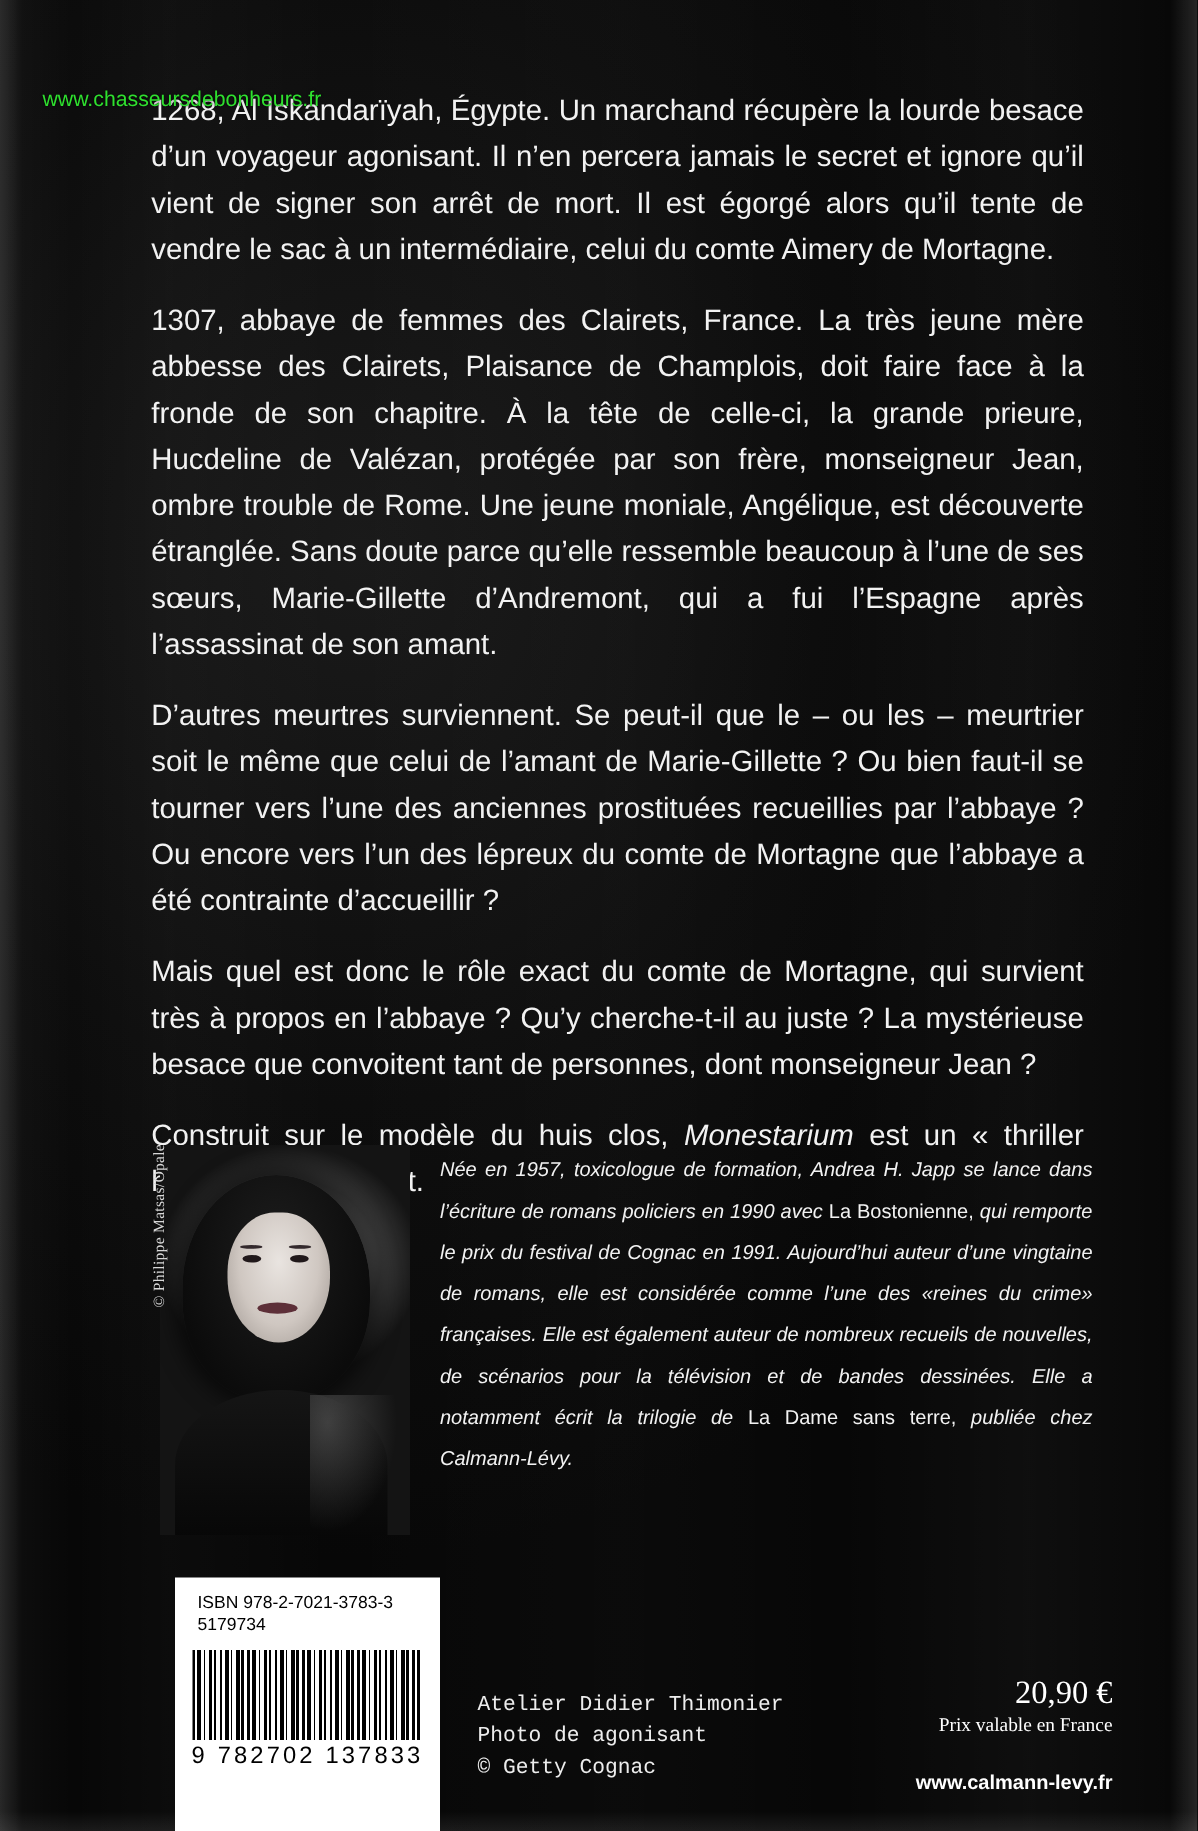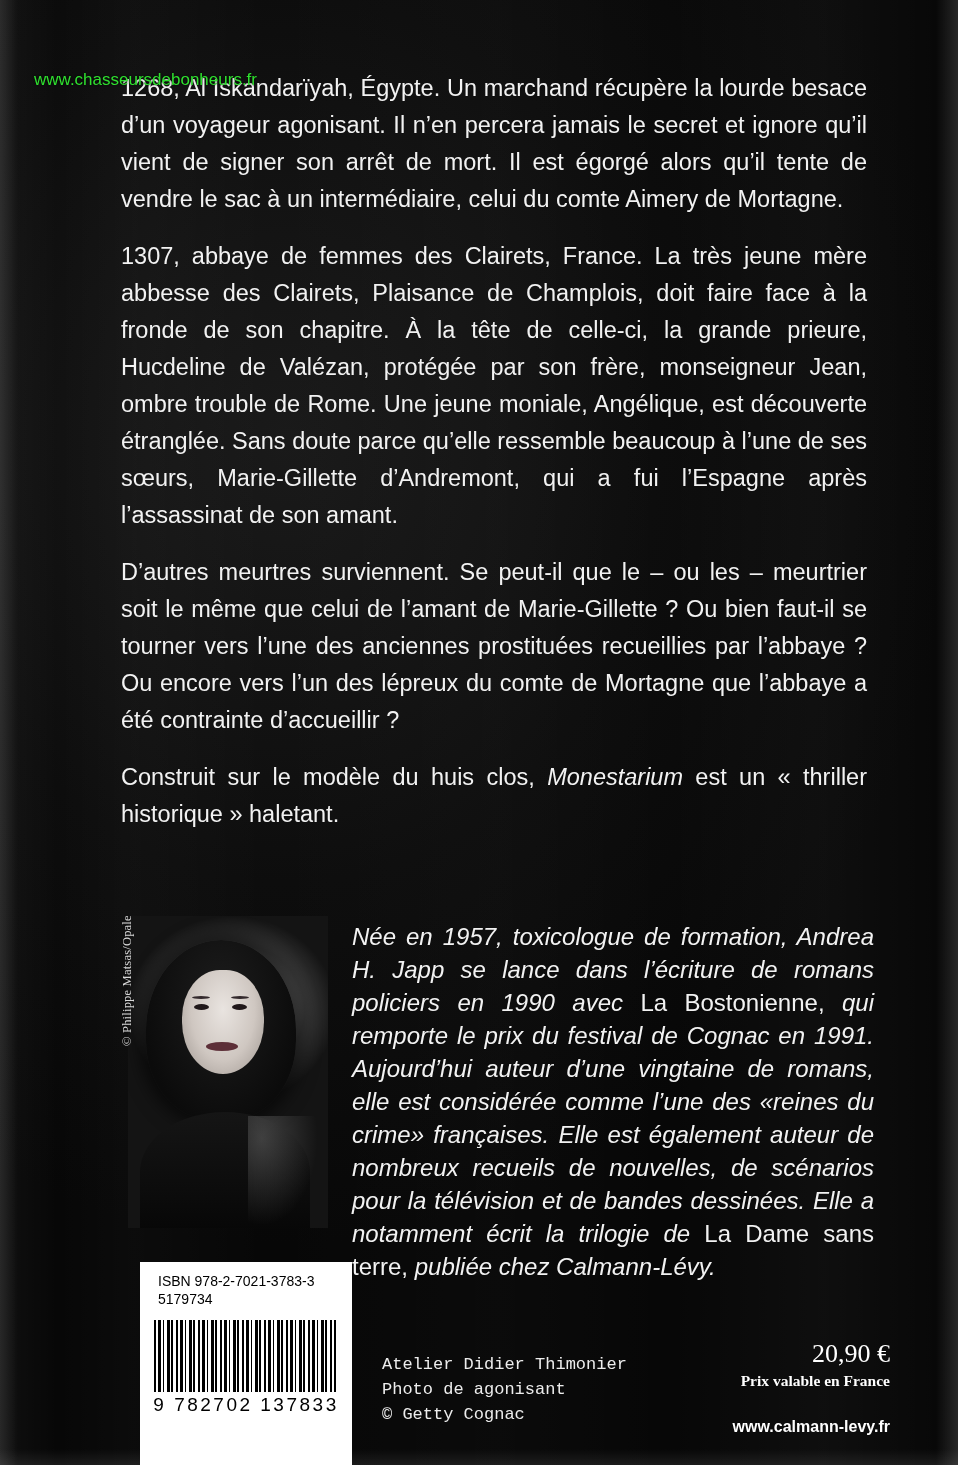--- a/index.html
+++ b/index.html
@@ -187,21 +187,21 @@
     white-space: nowrap;
     letter-spacing: 0.2px;
   }
 
   .author-bio {
     position: absolute;
     left: 248px;
     top: 4px;
     width: 522px;
     color: #f2f2f2;
-    font-size: 24px;
+    font-size: 16px;
     line-height: 33px;
     font-style: italic;
     text-align: justify;
   }
   .author-bio .roman { font-style: normal; }
   .author-bio .name { font-style: italic; }
 
   
   .barcode-block {
     position: absolute;
@@ -266,21 +266,20 @@
   .price {
     font-family: "Liberation Serif", serif;
     font-size: 26px;
     line-height: 28px;
   }
   .price-note {
     font-family: "Liberation Serif", serif;
     font-size: 15.5px;
     line-height: 22px;
     margin-top: 2px;
-    font-weight: bold;
   }
   .publisher-url {
     font-family: "Liberation Sans", sans-serif;
     font-weight: bold;
     font-size: 16px;
     margin-top: 26px;
   }
 </style>
 </head>
 <body>
@@ -291,20 +290,21 @@
   <div class="edge-left"></div>
   <div class="edge-right"></div>
   <div class="edge-bottom"></div>
 
   <div class="watermark">www.chasseursdebonheurs.fr</div>
 
   <div class="blurb">
     <p>1268, Al Iskandarïyah, Égypte. Un marchand récupère la lourde besace d’un voyageur agonisant. Il n’en percera jamais le secret et ignore qu’il vient de signer son arrêt de mort. Il est égorgé alors qu’il tente de vendre le sac à un intermédiaire, celui du comte Aimery de Mortagne.</p>
     <p>1307, abbaye de femmes des Clairets, France. La très jeune mère abbesse des Clairets, Plaisance de Champlois, doit faire face à la fronde de son chapitre. À la tête de celle-ci, la grande prieure, Hucdeline de Valézan, protégée par son frère, monseigneur Jean, ombre trouble de Rome. Une jeune moniale, Angélique, est découverte étranglée. Sans doute parce qu’elle ressemble beaucoup à l’une de ses sœurs, Marie-Gillette d’Andremont, qui a fui l’Espagne après l’assassinat de son amant.</p>
     <p>D’autres meurtres surviennent. Se peut-il que le – ou les – meurtrier soit le même que celui de l’amant de Marie-Gillette ? Ou bien faut-il se tourner vers l’une des anciennes prostituées recueillies par l’abbaye ? Ou encore vers l’un des lépreux du comte de Mortagne que l’abbaye a été contrainte d’accueillir ?</p>
+    <p>Mais quel est donc le rôle exact du comte de Mortagne, qui survient très à propos en l’abbaye ? Qu’y cherche-t-il au juste ? La mystérieuse besace que convoitent tant de personnes, dont monseigneur Jean ?</p>
     <p><span>Construit sur le modèle du huis clos, </span><em>Monestarium</em><span> est un « thriller historique » haletant.</span></p>
   </div>
 
   <div class="author-block">
 
     <div class="author-photo-wrap">
       <div class="author-photo">
         <div class="ph-hair"></div>
         <div class="ph-face"></div>
         <div class="ph-brow l"></div>

